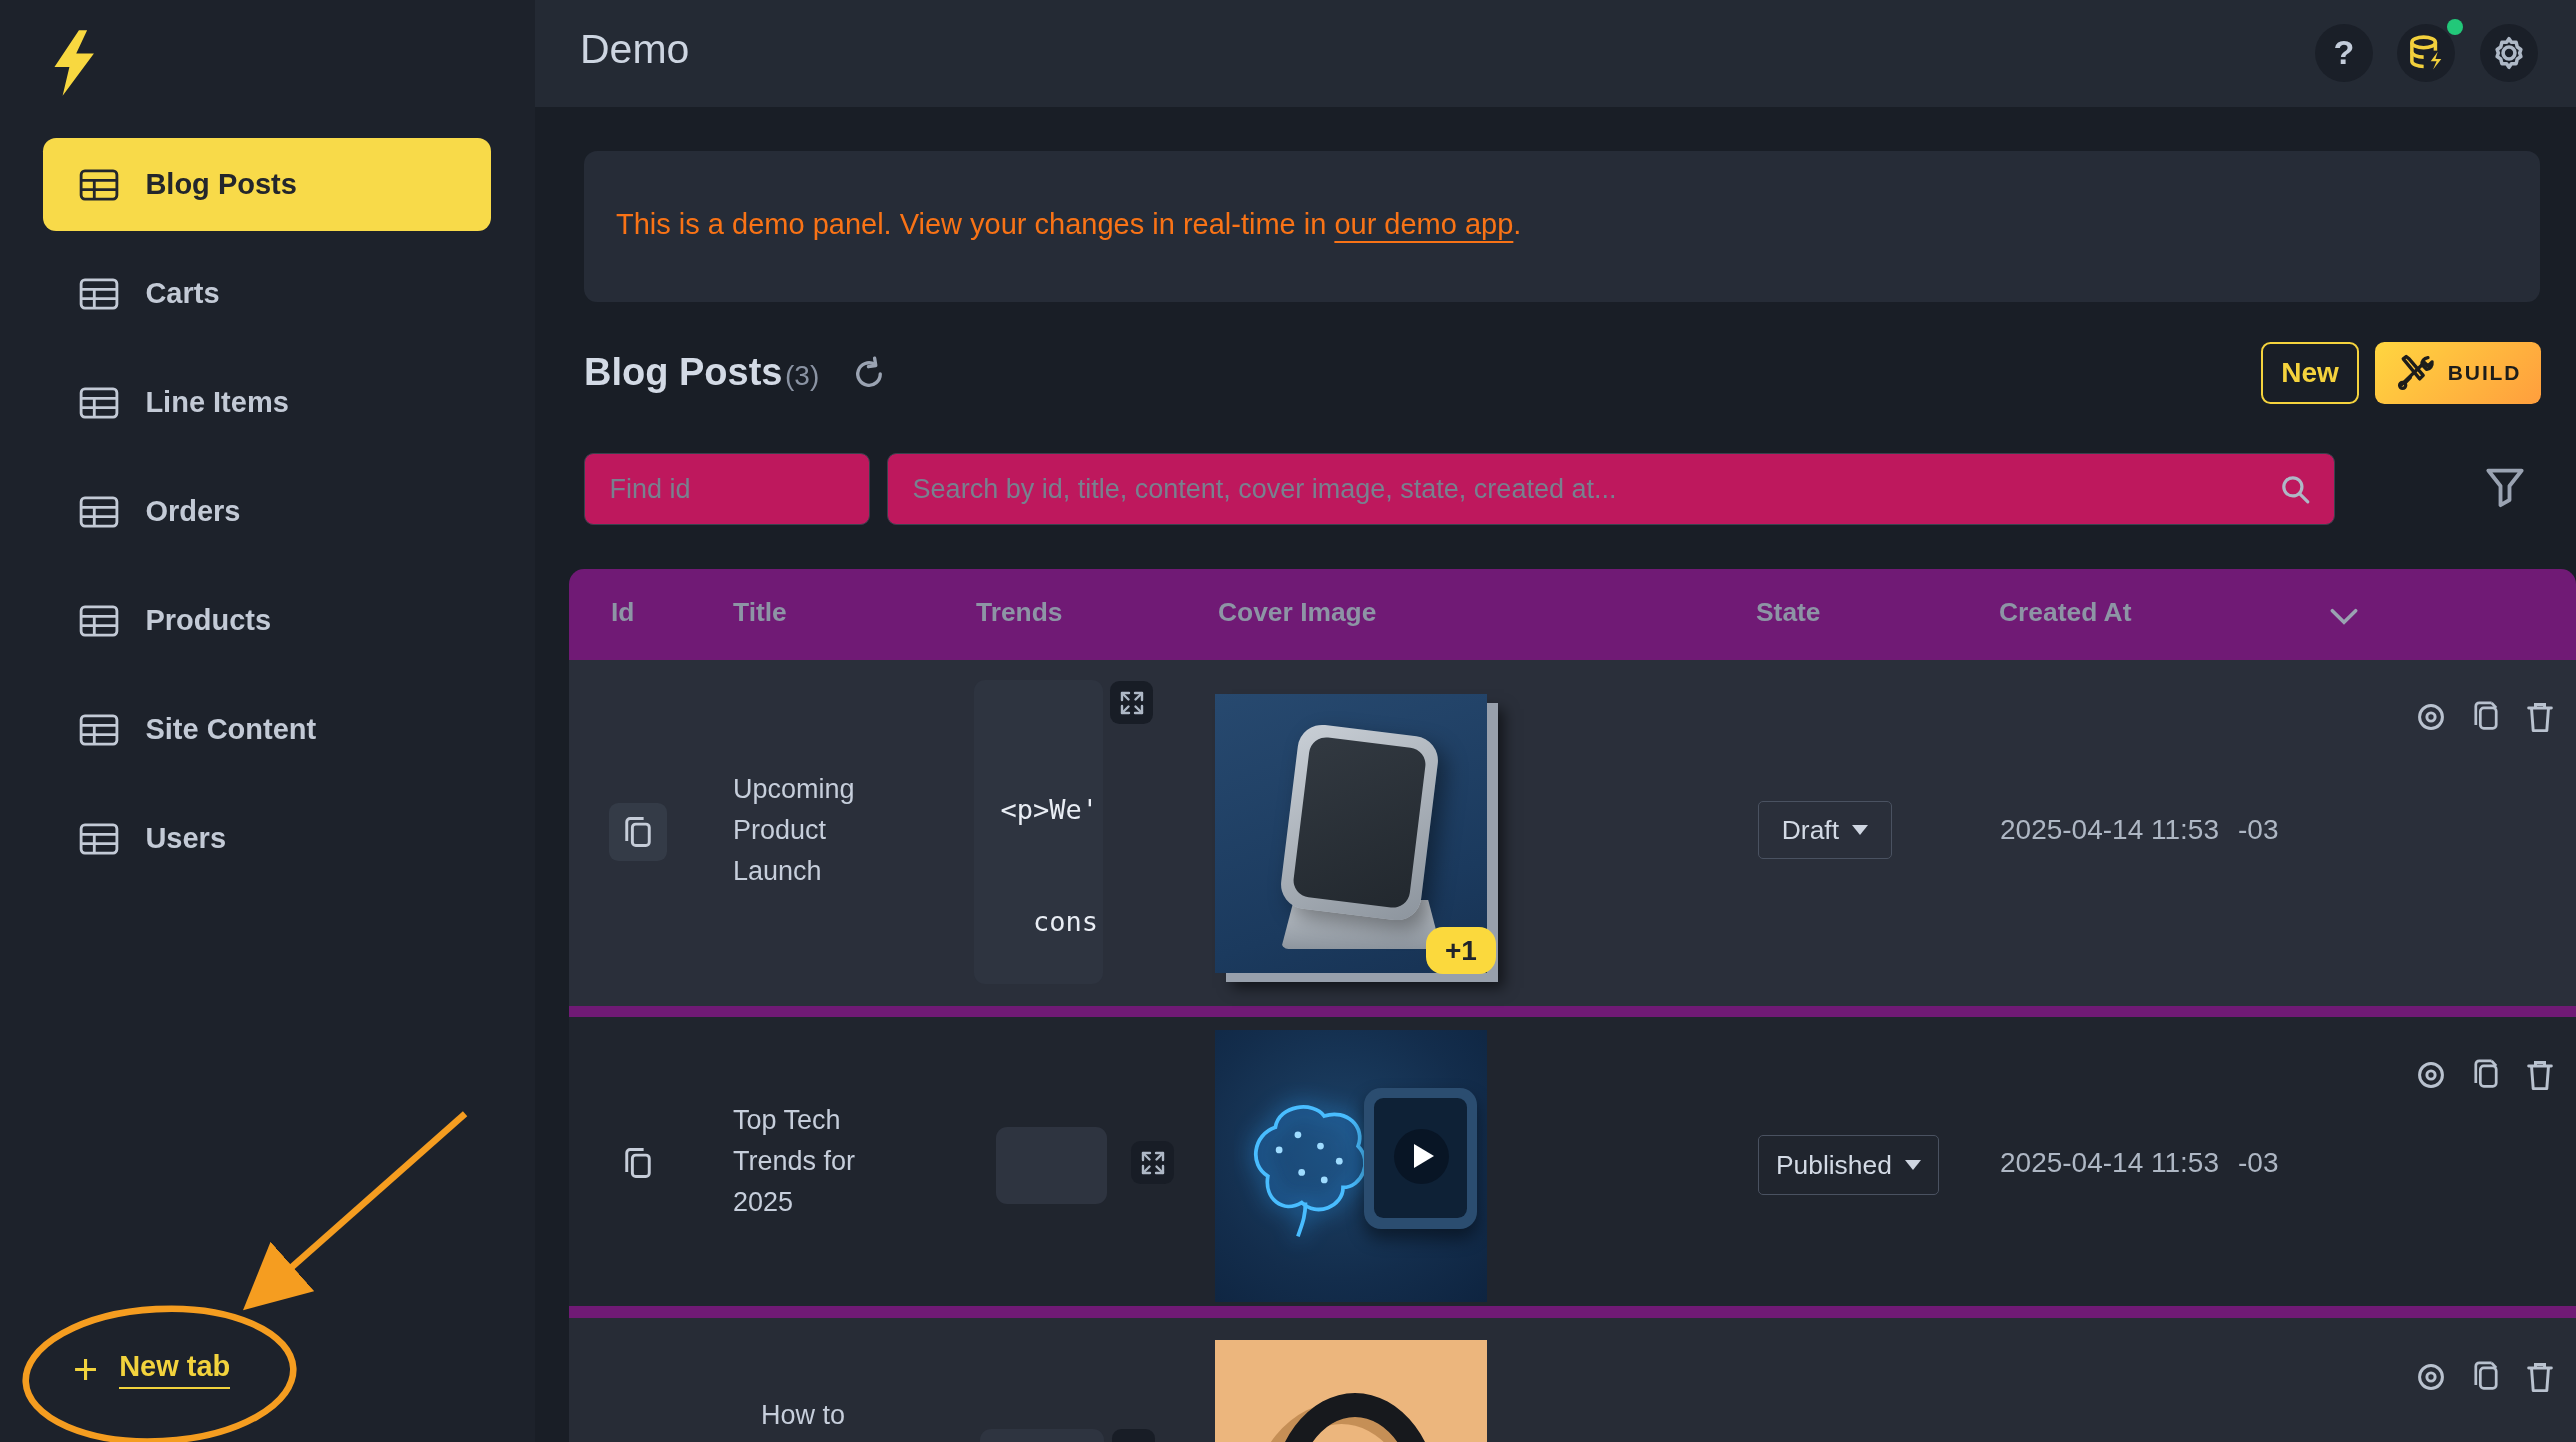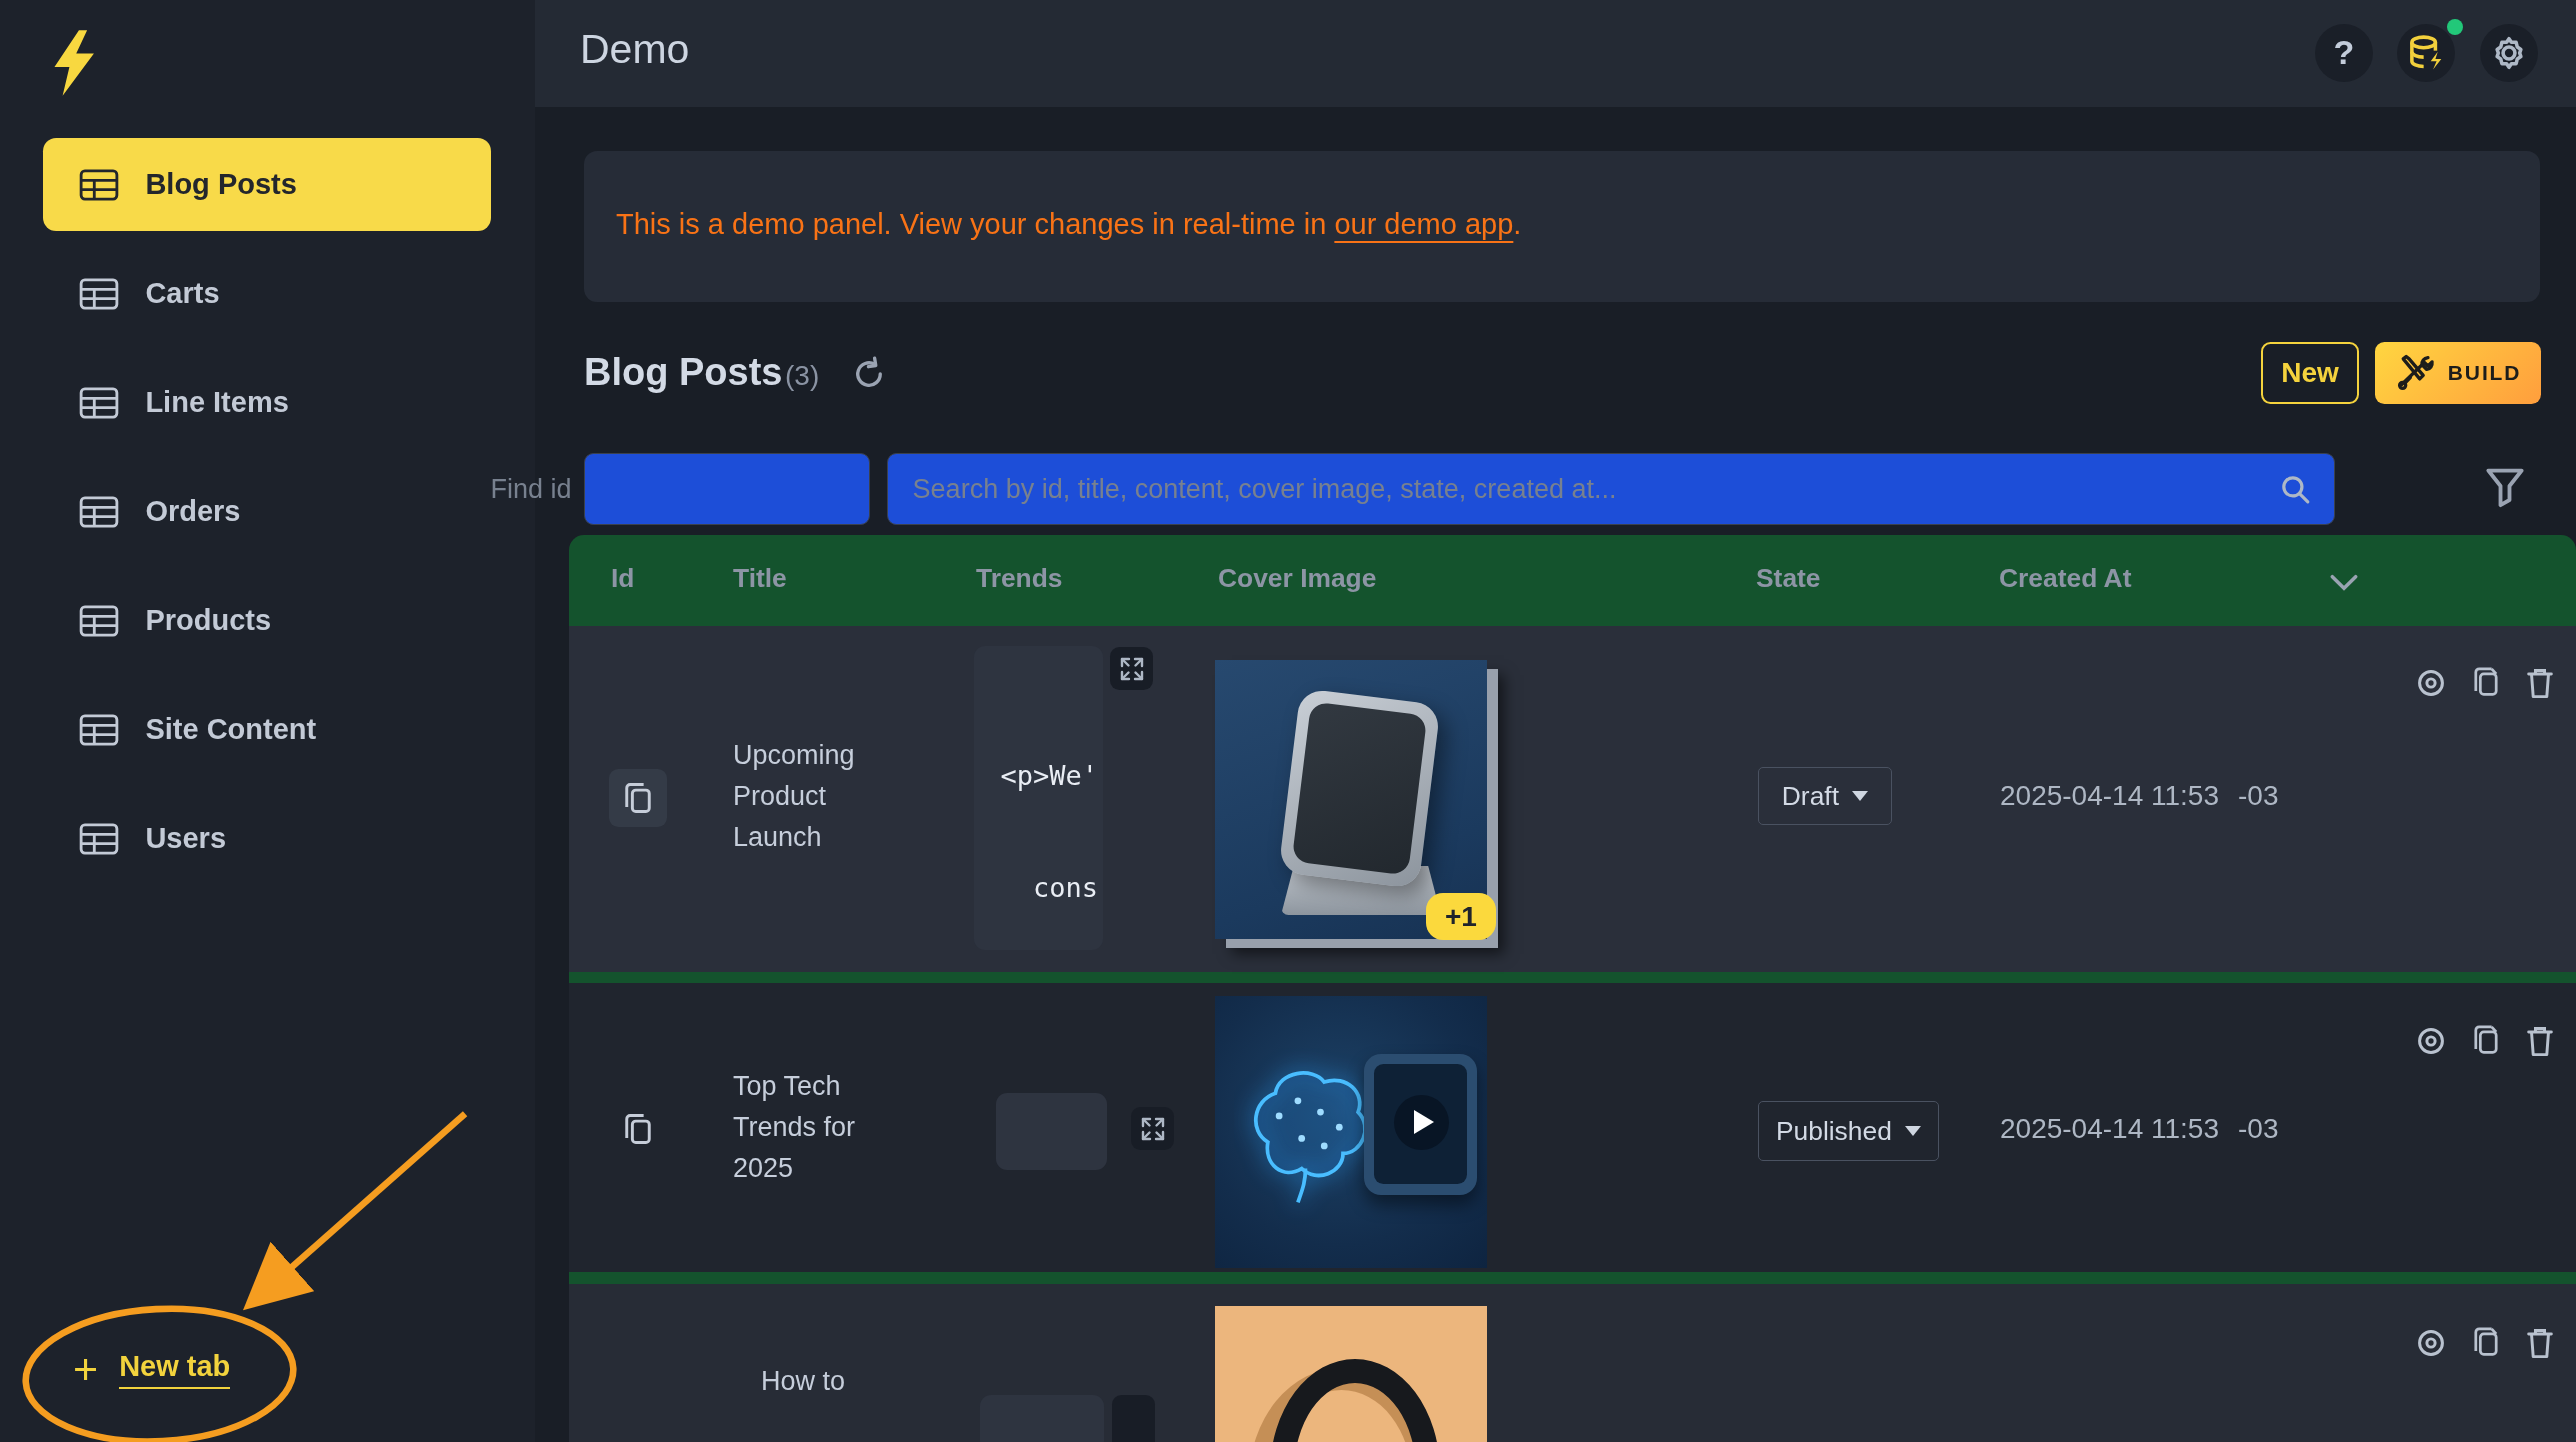--- a/index.html
+++ b/index.html
@@ -44,31 +44,31 @@
   .col-count{position:absolute;left:785px;top:360px;font-size:28px;color:#8a93a3;}
   .refresh{position:absolute;left:851px;top:356px;width:36px;height:36px;color:#9aa3b2;}
   .btn-new{position:absolute;left:2261px;top:342px;width:98px;height:62px;border:2.8px solid #f5d33d;
            border-radius:9.4px;color:#f5d33d;font-size:28px;font-weight:700;
            display:flex;align-items:center;justify-content:center;background:transparent;}
   .btn-build{position:absolute;left:2375px;top:342px;width:166px;height:62px;border-radius:9.4px;
              background:linear-gradient(135deg,#ffd640,#ff9e3d);display:flex;align-items:center;
              justify-content:center;gap:13.2px;color:#1d1d1b;font-size:21px;font-weight:700;letter-spacing:1.9px;}
 
   
-  .inp{position:absolute;top:453px;height:72px;background:#1d4ed8;border:1.9px solid #3a414e;
-       border-radius:9.4px;display:flex;align-items:center;padding:0 22.6px;justify-content:flex-end;}
+  .inp{position:absolute;top:453px;height:72px;background:#be185d;border:1.9px solid #3a414e;
+       border-radius:9.4px;display:flex;align-items:center;padding:0 22.6px;}
   .inp input{flex:1;background:transparent;border:none;outline:none;color:#cdd5e1;
              font-size:27px;font-family:"Liberation Sans",sans-serif;}
   .inp input::placeholder{color:#78818f;}
   .inp-find{left:584px;width:286px;}
   .inp-search{left:887px;width:1448px;}
   .filter-ic{position:absolute;left:2485px;top:468px;width:40px;height:41px;color:#9aa3b2;}
 
   
-  .table{position:absolute;left:569px;top:535px;width:2007px;height:874px;background:#14532d;
+  .table{position:absolute;left:569px;top:569px;width:2007px;height:874px;background:#701a75;
          border-radius:15px 15px 0 0;}
   .thead{position:relative;height:91px;}
   .th{position:absolute;top:28px;font-size:26.4px;font-weight:700;color:#8d95a5;}
   .th.c0{left:42px;}.th.c1{left:164px;}.th.c2{left:407px;}.th.c3{left:649px;}
   .th.c4{left:1187px;}.th.c5{left:1430px;}
   .th-chev{position:absolute;left:1761px;top:38px;width:28px;height:19px;color:#9aa3b2;}
 
   .row{position:relative;width:2007px;}
   .row.r1{height:346px;background:#2a2f3a;}
   .rowsep{height:11.3px;}

